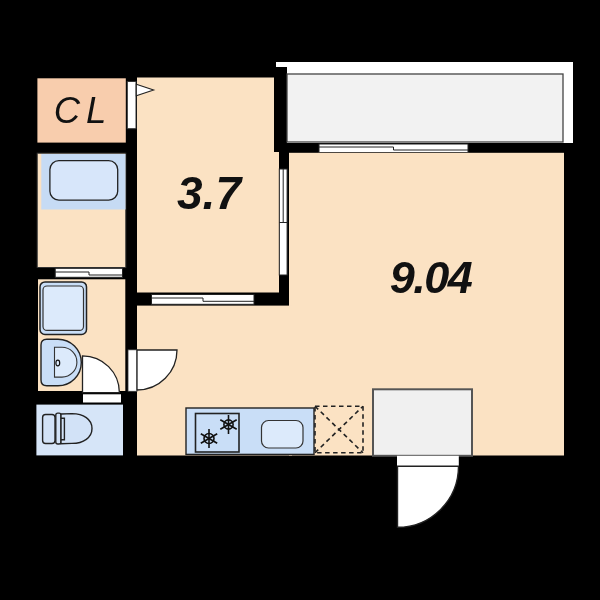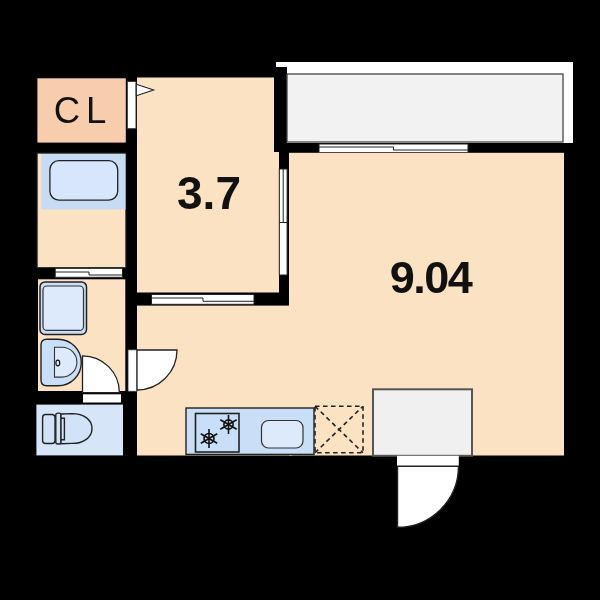--- a/index.html
+++ b/index.html
@@ -1,16 +1,16 @@
 <!DOCTYPE html>
 <html><head>
 <meta charset="utf-8">
 <style>
   html,body{margin:0;padding:0;background:#000;}
-  #plan{position:relative;width:600px;height:600px;background:#000;overflow:hidden;}
+  #plan{position:relative;width:600px;height:600px;background:#000;overflow:hidden;font-style:italic;}
   svg{display:block;}
   text{font-family:"Liberation Sans",sans-serif;fill:#111;}
 </style>
 </head>
 <body>
 
 <div id="plan">
 <svg width="600" height="600" viewBox="0 0 600 600">
 
   <rect x="0" y="0" width="600" height="600" fill="#000"></rect>

